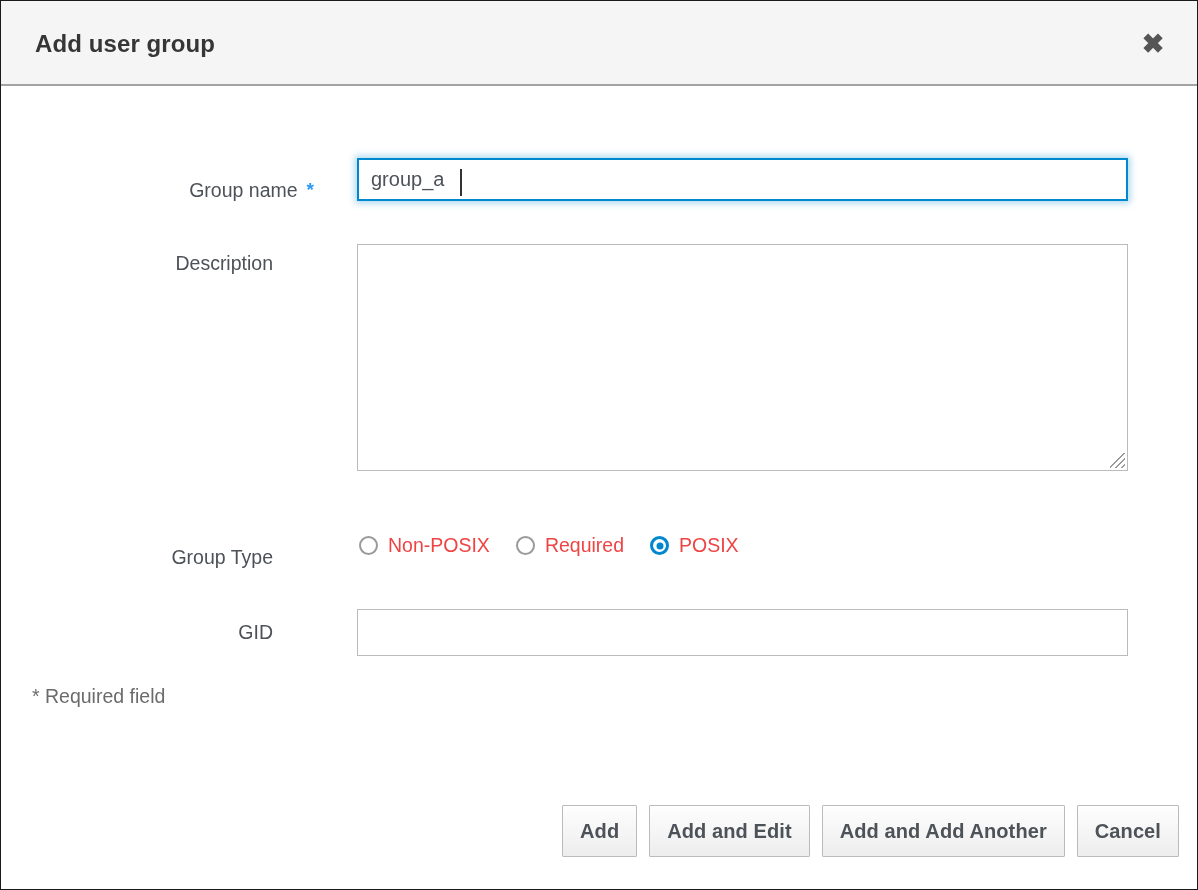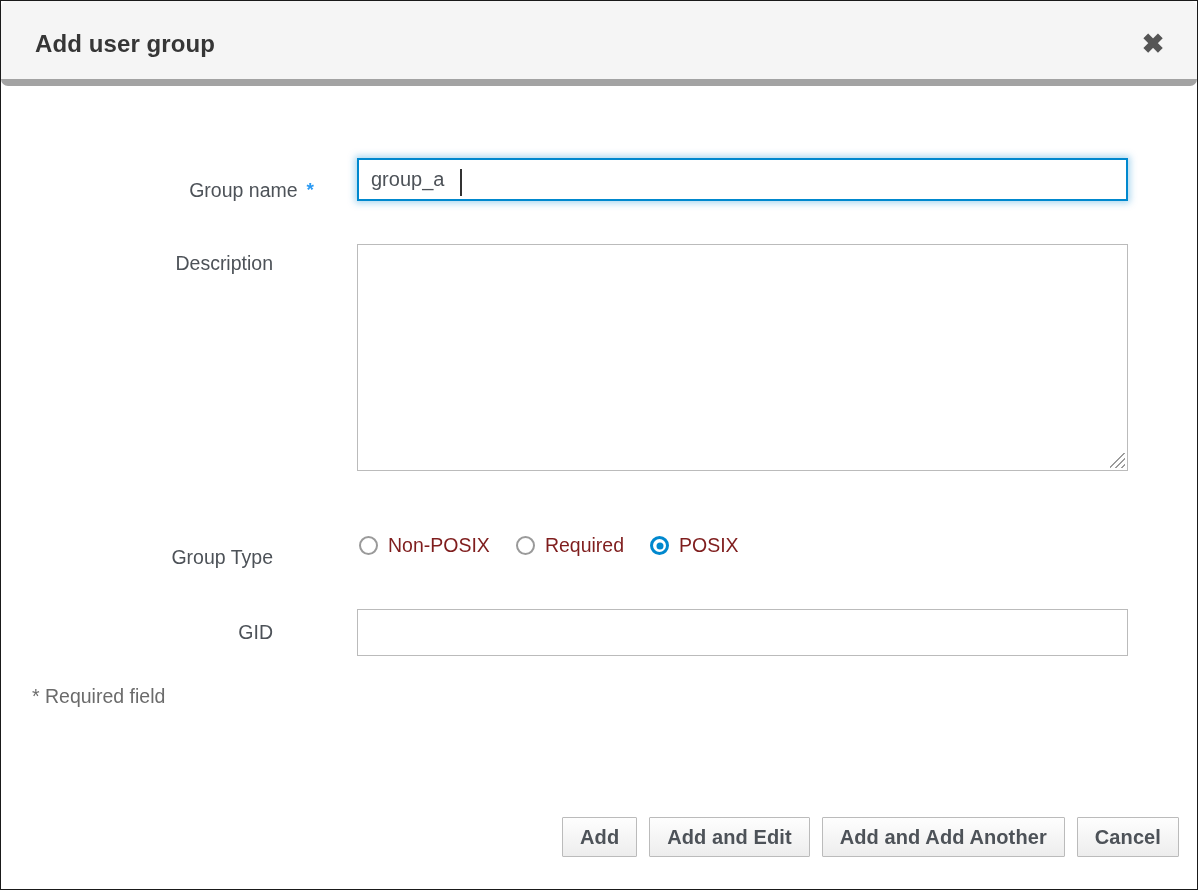--- a/index.html
+++ b/index.html
@@ -26,23 +26,22 @@
     display: flex;
     flex-direction: column;
   }
 
   
   .dialog-header {
     position: relative;
     height: 85px;
     box-sizing: border-box;
     background: #f5f5f5;
-    border-bottom: 7px solid #a3a3a3;
+    border-bottom: 2px solid #a3a3a3;
     flex: 0 0 auto;
-    border-radius: 7px;
   }
   .dialog-title {
     position: absolute;
     left: 34px;
     top: 29px;
     font-size: 24px;
     font-weight: bold;
     color: #363636;
     letter-spacing: 0.1px;
     white-space: nowrap;
@@ -205,21 +204,21 @@
     content: "";
     position: absolute;
     left: 50%; top: 50%;
     transform: translate(-50%,-50%);
     width: 7px; height: 7px;
     border-radius: 50%;
     background: #0088ce;
   }
   .radio-label {
     font-size: 19.5px;
-    color: #7f1d1d;
+    color: #ef4444;
   }
 
   
   .row-gid { top: 523px; }
   .row-gid .field-label { top: 12px; }
   .gid-input {
     position: absolute;
     left: 356px;
     top: 0;
     width: 771px;
@@ -248,21 +247,21 @@
   .button-bar {
     position: absolute;
     right: 18px;
     bottom: 32px;
     display: flex;
     align-items: flex-start;
     gap: 12px;
   }
   .dlg-button {
     box-sizing: border-box;
-    height: 40px;
+    height: 52px;
     padding: 0 17px;
     border: 1px solid #bbbbbb;
     border-radius: 1px;
     background: linear-gradient(to bottom, #fefefe 0%, #ededed 100%);
     font-family: "Liberation Sans", sans-serif;
     font-size: 20px;
     font-weight: bold;
     color: #4d5258;
     cursor: pointer;
     white-space: nowrap;

